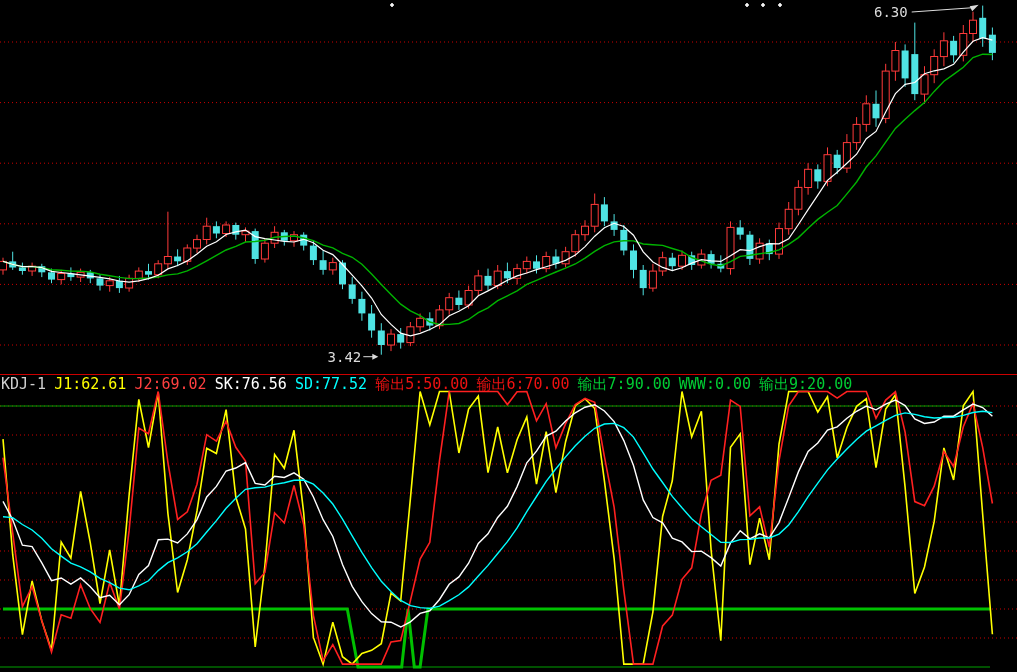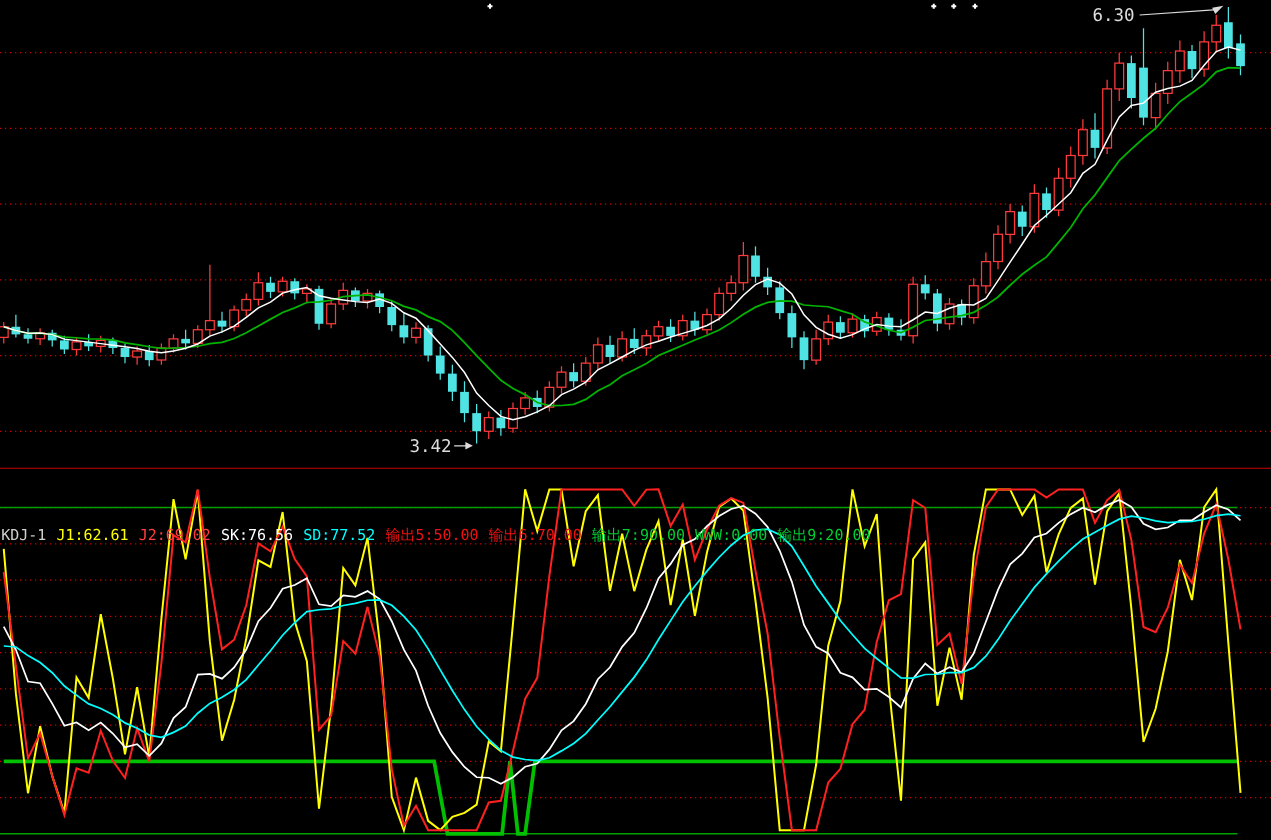--- a/index.html
+++ b/index.html
@@ -1,21 +1,21 @@
 <!DOCTYPE html>
 <html><head>
 <meta charset="utf-8">
 <style>
   html,body{margin:0;padding:0;background:#000;}
   #screen{position:relative;width:1017px;height:672px;background:#000;overflow:hidden;
           font-family:"DejaVu Sans Mono","Liberation Mono",monospace;}
   #price-panel{position:absolute;left:0;top:0;width:808px;height:374px;}
   #indicator-panel{position:absolute;left:0;top:374px;width:1017px;height:298px;}
   #indicator-header{position:absolute;left:1px;top:3px;z-index:5;white-space:nowrap;
-                    font-size:12px;line-height:14px;letter-spacing:0;margin-top:44px;}
+                    font-size:15px;line-height:14px;letter-spacing:0;}
   #indicator-header span{margin-right:8px;}
   svg{display:block;}
 </style>
 </head>
 <body>
 
 <div id="screen">
   <div id="price-panel">
       <svg width="1017" height="374">
         <line x1="0" y1="345.0" x2="1017" y2="345.0" stroke="#cc0000" stroke-width="1" stroke-dasharray="1 3"></line>

